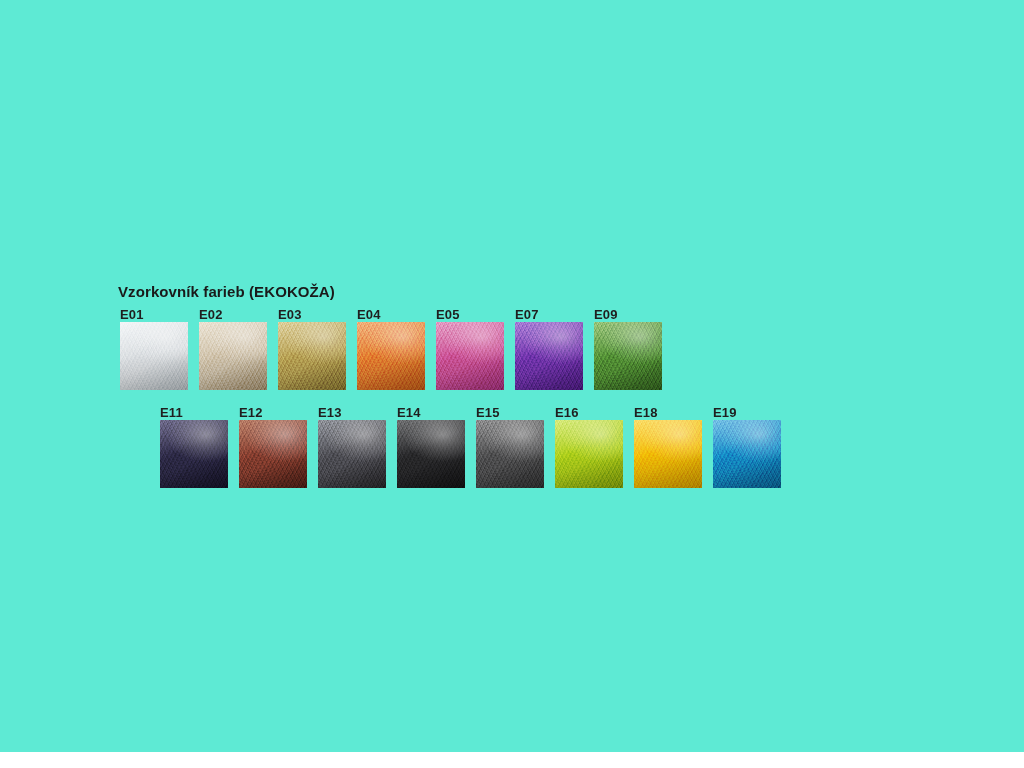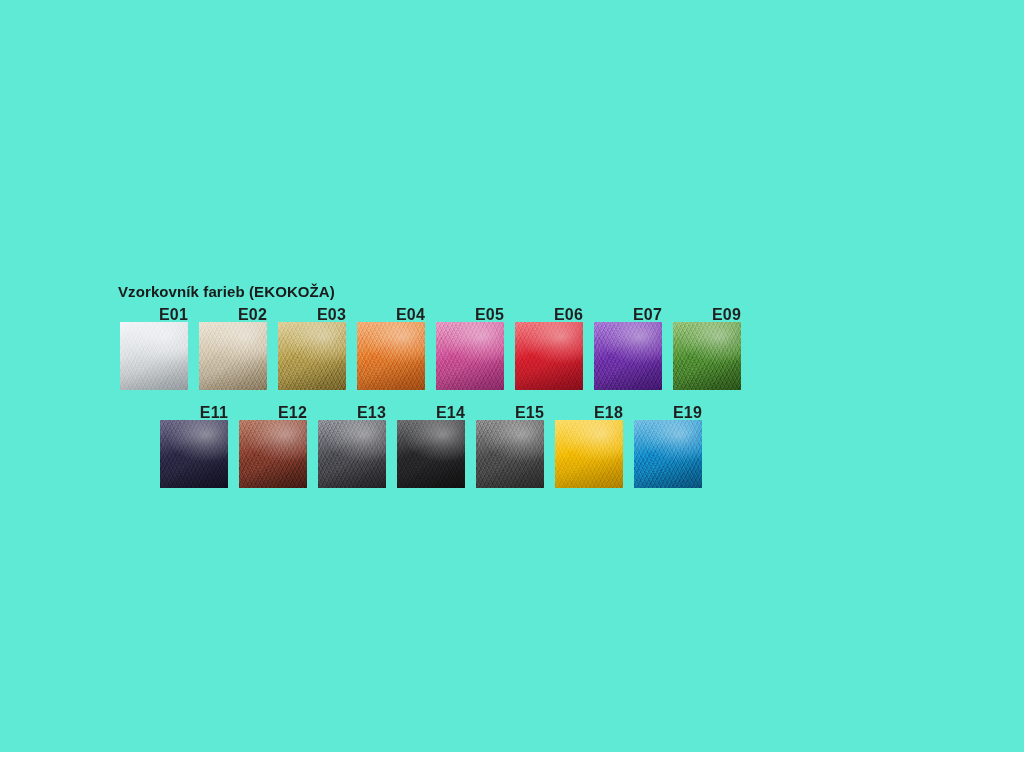--- a/index.html
+++ b/index.html
@@ -43,27 +43,26 @@
     gap: 11px;
   }
   #swatch-row-1 { top: 307px; }
   #swatch-row-2 { top: 405px; margin-left: 40px; }
 
   .swatch-cell {
     width: 68px;
   }
 
   .swatch-label {
-    font-size: 16px;
+    font-size: 13px;
     font-weight: bold;
     color: #1f1f1f;
     line-height: 15px;
     height: 15px;
     letter-spacing: 0.2px;
-    text-align: right;
   }
 
   .swatch-chip {
     width: 68px;
     height: 68px;
     position: relative;
     overflow: hidden;
     background-color: #cccccc;
   }
 
@@ -146,27 +145,20 @@
         </div>
       </div>
       <div class="swatch-cell">
         <div class="swatch-label">E05</div>
         <div class="swatch-chip" style="background: linear-gradient(158deg, rgb(224, 140, 186) 0%, rgb(201, 77, 144) 42%, rgb(201, 77, 144) 58%, rgb(168, 49, 122) 100%);">
           <div class="grain"></div>
           <div class="sheen"></div>
         </div>
       </div>
       <div class="swatch-cell">
-        <div class="swatch-label">E06</div>
-        <div class="swatch-chip" style="background: linear-gradient(158deg, rgb(239, 106, 112) 0%, rgb(213, 31, 44) 42%, rgb(213, 31, 44) 58%, rgb(166, 16, 31) 100%);">
-          <div class="grain"></div>
-          <div class="sheen"></div>
-        </div>
-      </div>
-      <div class="swatch-cell">
         <div class="swatch-label">E07</div>
         <div class="swatch-chip" style="background: linear-gradient(158deg, rgb(154, 106, 208) 0%, rgb(107, 49, 168) 42%, rgb(107, 49, 168) 58%, rgb(77, 28, 130) 100%);">
           <div class="grain"></div>
           <div class="sheen"></div>
         </div>
       </div>
       <div class="swatch-cell">
         <div class="swatch-label">E09</div>
         <div class="swatch-chip" style="background: linear-gradient(158deg, rgb(136, 187, 104) 0%, rgb(78, 138, 50) 42%, rgb(78, 138, 50) 58%, rgb(51, 98, 31) 100%);">
           <div class="grain"></div>
@@ -205,20 +197,27 @@
         </div>
       </div>
       <div class="swatch-cell">
         <div class="swatch-label">E15</div>
         <div class="swatch-chip" style="background: linear-gradient(158deg, rgb(124, 124, 125) 0%, rgb(75, 75, 76) 42%, rgb(75, 75, 76) 58%, rgb(48, 48, 49) 100%);">
           <div class="grain"></div>
           <div class="sheen"></div>
         </div>
       </div>
       <div class="swatch-cell">
+        <div class="swatch-label">E16</div>
+        <div class="swatch-chip" style="background: linear-gradient(158deg, rgb(210, 232, 107) 0%, rgb(168, 204, 24) 42%, rgb(168, 204, 24) 58%, rgb(131, 165, 10) 100%);">
+          <div class="grain"></div>
+          <div class="sheen"></div>
+        </div>
+      </div>
+      <div class="swatch-cell">
         <div class="swatch-label">E18</div>
         <div class="swatch-chip" style="background: linear-gradient(158deg, rgb(251, 217, 87) 0%, rgb(242, 183, 5) 42%, rgb(242, 183, 5) 58%, rgb(217, 155, 0) 100%);">
           <div class="grain"></div>
           <div class="sheen"></div>
         </div>
       </div>
       <div class="swatch-cell">
         <div class="swatch-label">E19</div>
         <div class="swatch-chip" style="background: linear-gradient(158deg, rgb(99, 182, 226) 0%, rgb(19, 132, 196) 42%, rgb(19, 132, 196) 58%, rgb(10, 98, 150) 100%);">
           <div class="grain"></div>

